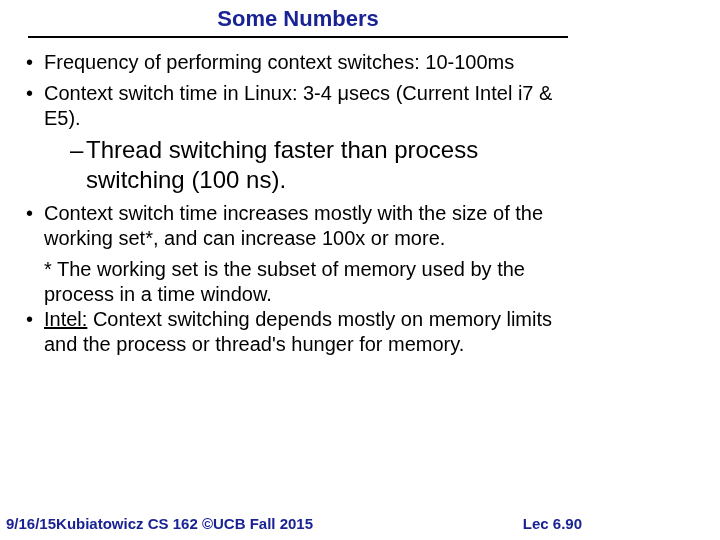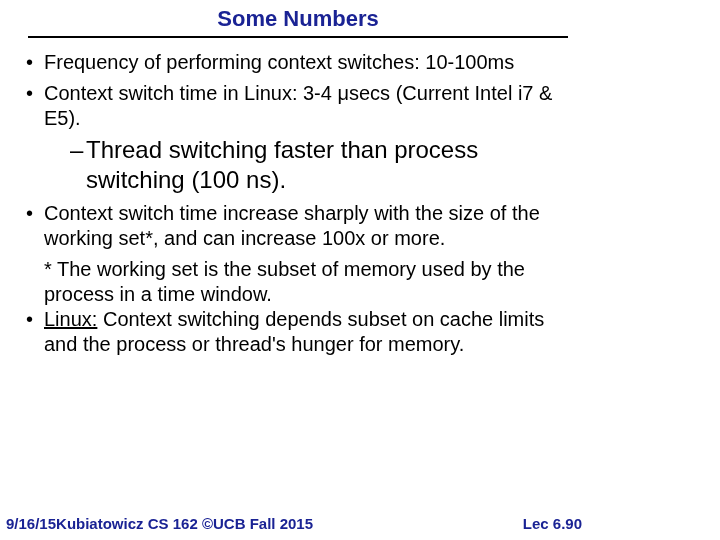--- a/index.html
+++ b/index.html
@@ -111,29 +111,29 @@
       </li>
       <li>
         <span>Context switch time in Linux: 3-4 μsecs (Current Intel i7 &amp; E5).</span>
         <ul class="sub">
           <li>
             <span>Thread switching faster than process switching (100 ns).</span>
           </li>
         </ul>
       </li>
       <li>
-        <span>Context switch time increase sharply with the size of the working set*, and can increase 100x or more.</span>
+        <span>Context switch time increases mostly with the size of the working set*, and can increase 100x or more.</span>
       </li>
     </ul>
 
     <div class="extra">* The working set is the subset of memory used by the process in a time window.</div>
 
     <ul class="top" style="margin-top:0;">
       <li>
-        <span class="underline">Linux:</span><span> Context switching depends subset on cache limits and the process or thread's hunger for memory.</span>
+        <span class="underline">Intel:</span><span> Context switching depends mostly on memory limits and the process or thread's hunger for memory.</span>
       </li>
     </ul>
   </div>
 
   <div class="footer">
     <span>9/16/15</span>
     <span class="center">Kubiatowicz CS 162 ©UCB Fall 2015</span>
     <span>Lec 6.90</span>
   </div>
 

